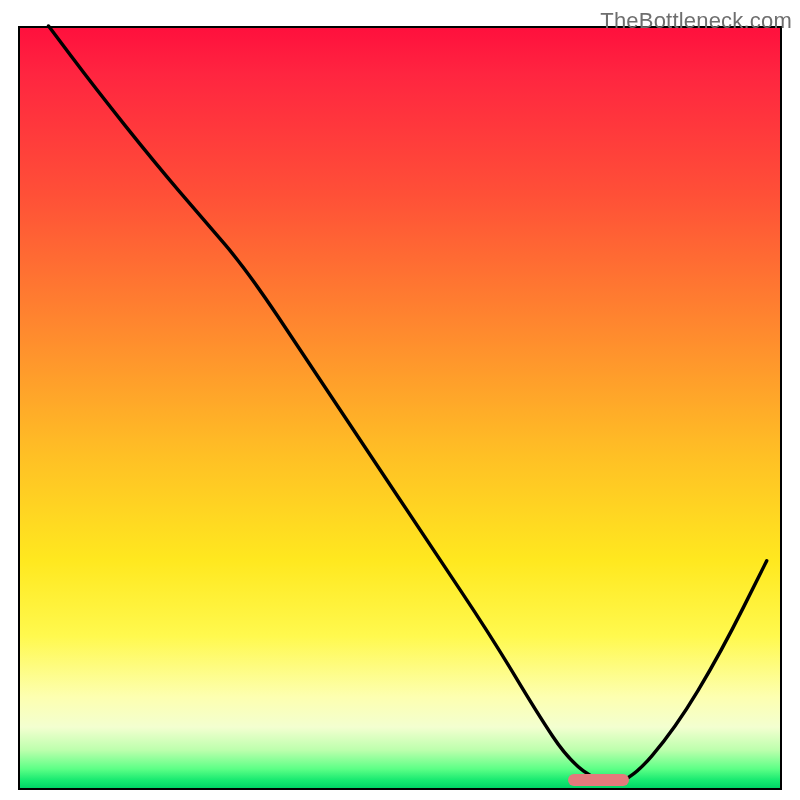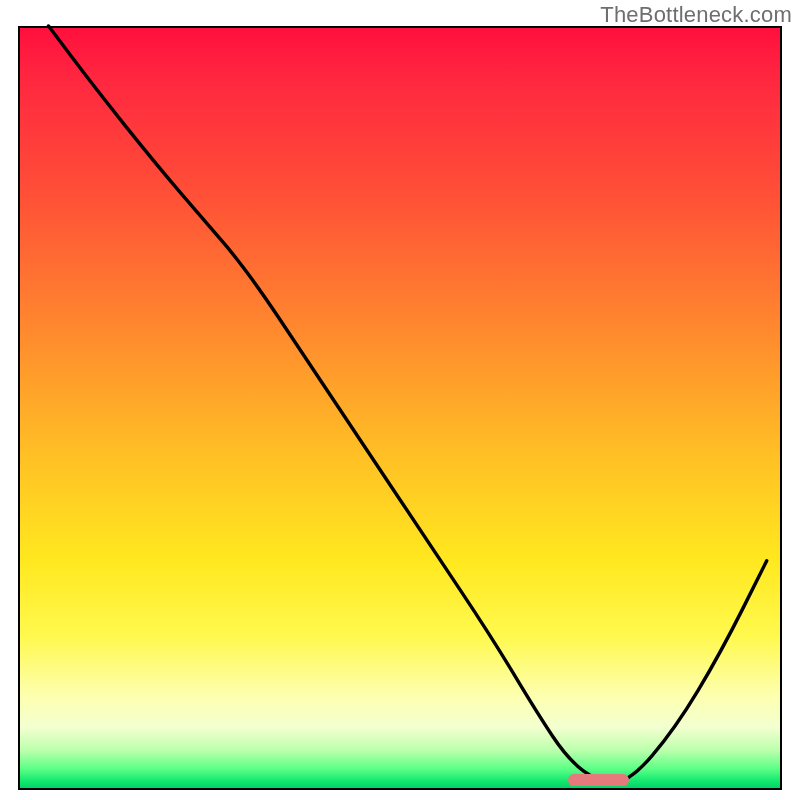--- a/index.html
+++ b/index.html
@@ -11,21 +11,21 @@
     overflow: hidden;
     font-family: Arial, Helvetica, sans-serif;
   }
   .wrap {
     position: relative;
     width: 800px;
     height: 800px;
   }
   .watermark {
     position: absolute;
-    top: 2px;
+    top: 8px;
     right: 8px;
     color: #6e6e6e;
     font-size: 22px;
     font-weight: 400;
     letter-spacing: 0.2px;
     z-index: 50;
   }
   .plot-box {
     position: absolute;
     left: 18px;

